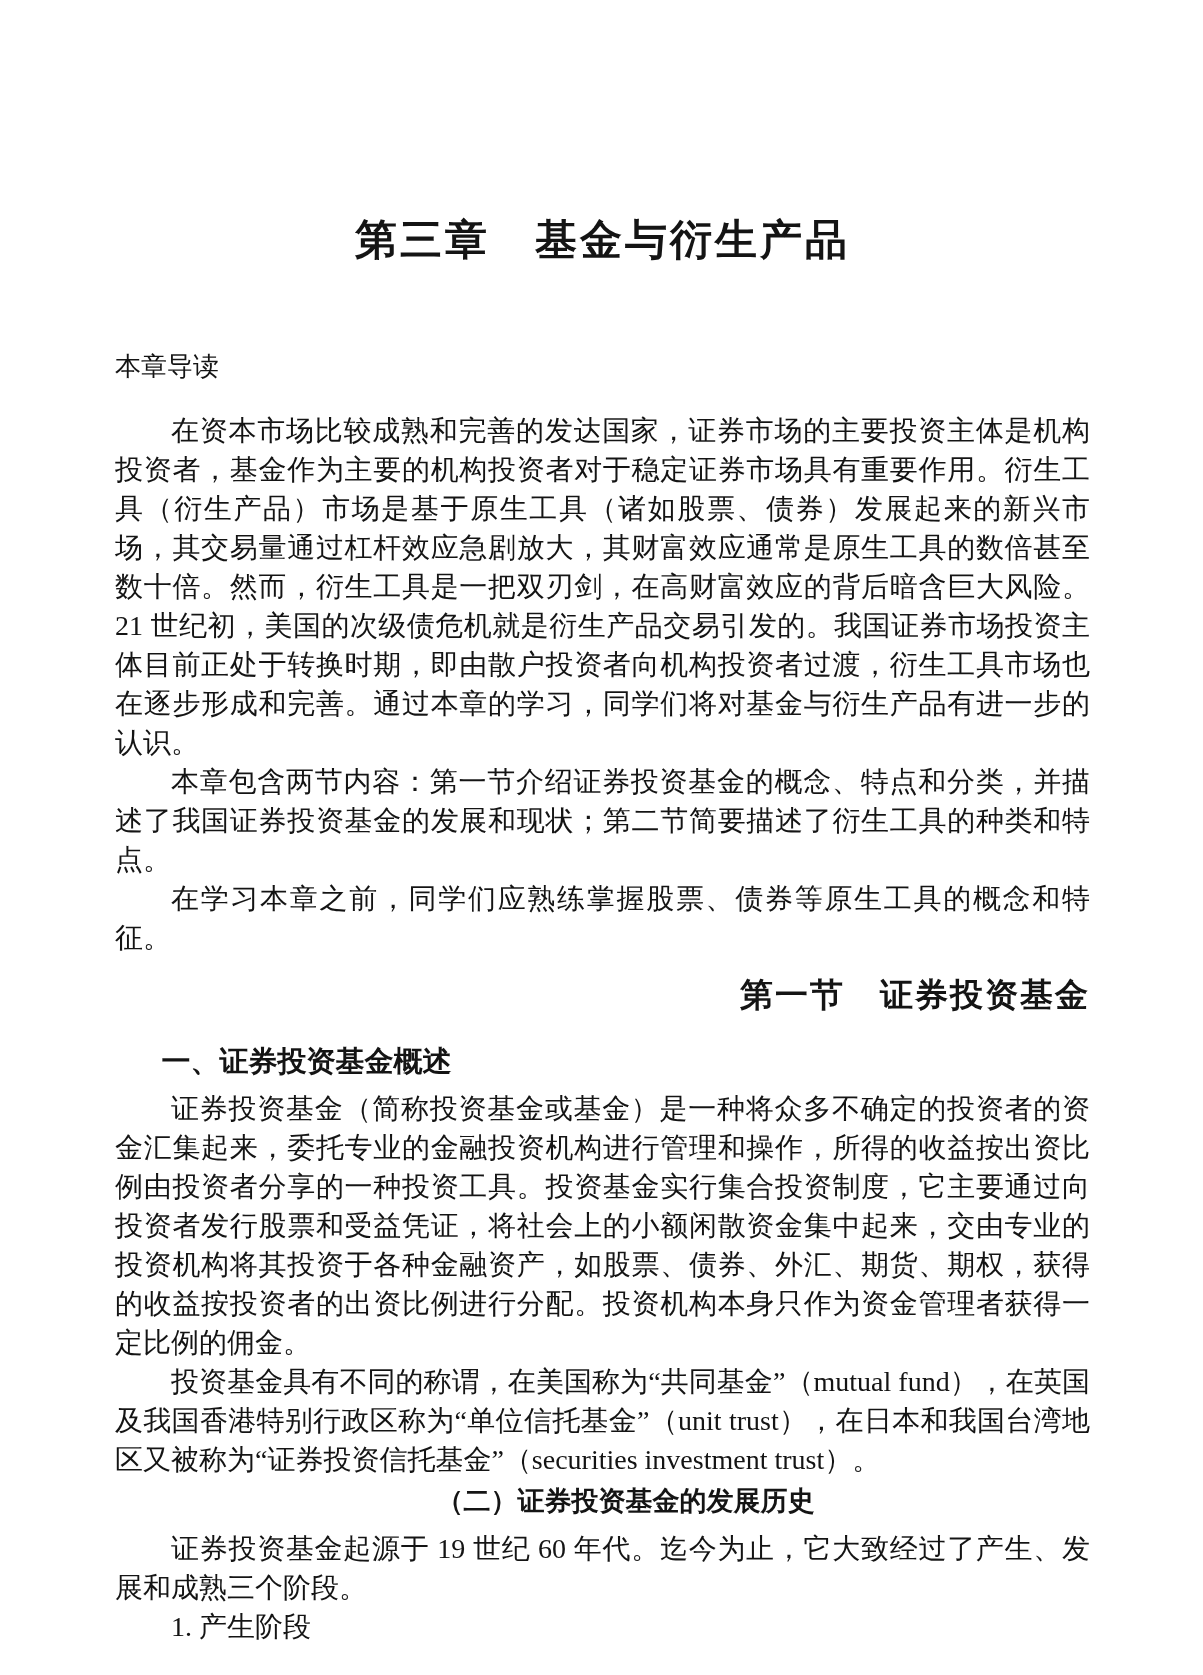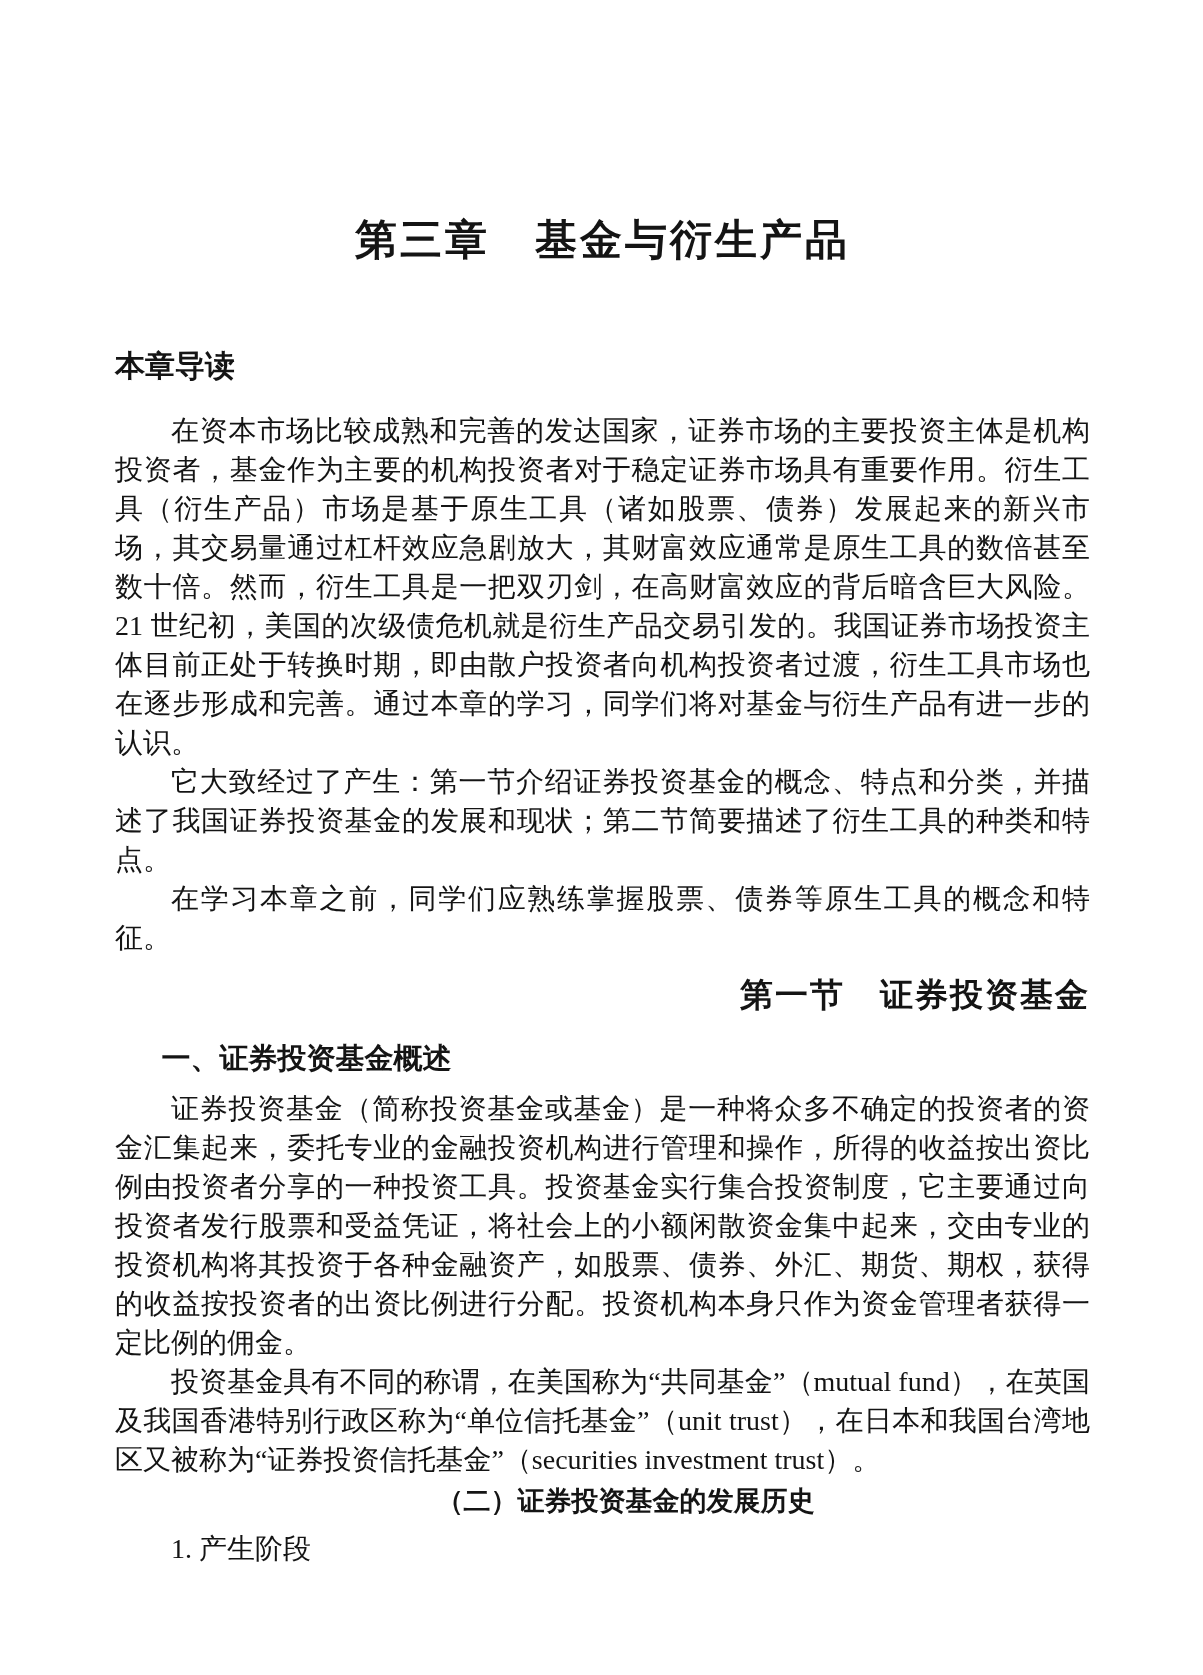--- a/index.html
+++ b/index.html
@@ -24,22 +24,22 @@
     text-align: center;
     font-family: "Liberation Sans", "DejaVu Sans", sans-serif;
     font-weight: 700;
     font-size: 42px;
     line-height: 1.35;
     letter-spacing: 3px;
   }
   .intro-heading {
     margin: 80px 0 0 0;
     font-family: "Liberation Sans", "DejaVu Sans", sans-serif;
-    font-weight: 700;
-    font-size: 30px;
+    font-weight: 400;
+    font-size: 26px;
     line-height: 34px;
   }
   .body-block {
     margin-top: 28px;
   }
   p.body-para {
     margin: 0;
     font-size: 28px;
     line-height: 39px;
     text-align: justify;
@@ -50,21 +50,21 @@
     margin: 16px 0 0 0;
     text-align: right;
     font-family: "Liberation Sans", "DejaVu Sans", sans-serif;
     font-weight: 700;
     font-size: 33px;
     line-height: 44px;
     letter-spacing: 2px;
   }
   .overview-heading {
     margin: 26px 0 0 0;
-    font-family: Liberation Mono, monospace;
+    font-family: Liberation Serif, serif;
     font-weight: 700;
     font-size: 29px;
     line-height: 36px;
     text-indent: 1.6em;
   }
   .sub-heading {
     margin: 14px 0 0 0;
     font-family: "Liberation Sans", "DejaVu Sans", sans-serif;
     font-weight: 700;
     font-size: 27px;
@@ -89,34 +89,35 @@
 <body>
 
 <div class="page">
 
   <h1 class="chapter-title">第三章　基金与衍生产品</h1>
 
   <h2 class="intro-heading">本章导读</h2>
 
   <div class="body-block">
     <p class="body-para">在资本市场比较成熟和完善的发达国家，证券市场的主要投资主体是机构投资者，基金作为主要的机构投资者对于稳定证券市场具有重要作用。衍生工具（衍生产品）市场是基于原生工具（诸如股票、债券）发展起来的新兴市场，其交易量通过杠杆效应急剧放大，其财富效应通常是原生工具的数倍甚至数十倍。然而，衍生工具是一把双刃剑，在高财富效应的背后暗含巨大风险。21 世纪初，美国的次级债危机就是衍生产品交易引发的。我国证券市场投资主体目前正处于转换时期，即由散户投资者向机构投资者过渡，衍生工具市场也在逐步形成和完善。通过本章的学习，同学们将对基金与衍生产品有进一步的认识。</p>
-    <p class="body-para">它大致经过了产生：第一节介绍证券投资基金的概念、特点和分类，并描述了我国证券投资基金的发展和现状；第二节简要描述了衍生工具的种类和特点。</p>
+    <p class="body-para">本章包含两节内容：第一节介绍证券投资基金的概念、特点和分类，并描述了我国证券投资基金的发展和现状；第二节简要描述了衍生工具的种类和特点。</p>
     <p class="body-para">在学习本章之前，同学们应熟练掌握股票、债券等原生工具的概念和特征。</p>
   </div>
 
   <h2 class="section-title">第一节　证券投资基金</h2>
 
   <h3 class="overview-heading">一、证券投资基金概述</h3>
 
 
   <div class="def-block">
     <p class="body-para">证券投资基金（简称投资基金或基金）是一种将众多不确定的投资者的资金汇集起来，委托专业的金融投资机构进行管理和操作，所得的收益按出资比例由投资者分享的一种投资工具。投资基金实行集合投资制度，它主要通过向投资者发行股票和受益凭证，将社会上的小额闲散资金集中起来，交由专业的投资机构将其投资于各种金融资产，如股票、债券、外汇、期货、期权，获得的收益按投资者的出资比例进行分配。投资机构本身只作为资金管理者获得一定比例的佣金。</p>
     <p class="body-para">投资基金具有不同的称谓，在美国称为“共同基金”（mutual fund），在英国及我国香港特别行政区称为“单位信托基金”（unit trust），在日本和我国台湾地区又被称为“证券投资信托基金”（securities investment trust）。</p>
   </div>
 
   <h4 class="sub-heading tight">（二）证券投资基金的发展历史</h4>
 
   <div class="def-block">
+    <p class="body-para">证券投资基金起源于 19 世纪 60 年代。迄今为止，它大致经过了产生、发展和成熟三个阶段。</p>
     <p class="numbered-heading">1. 产生阶段</p>
 
   </div>
 
 </div>
 
 </body></html>

